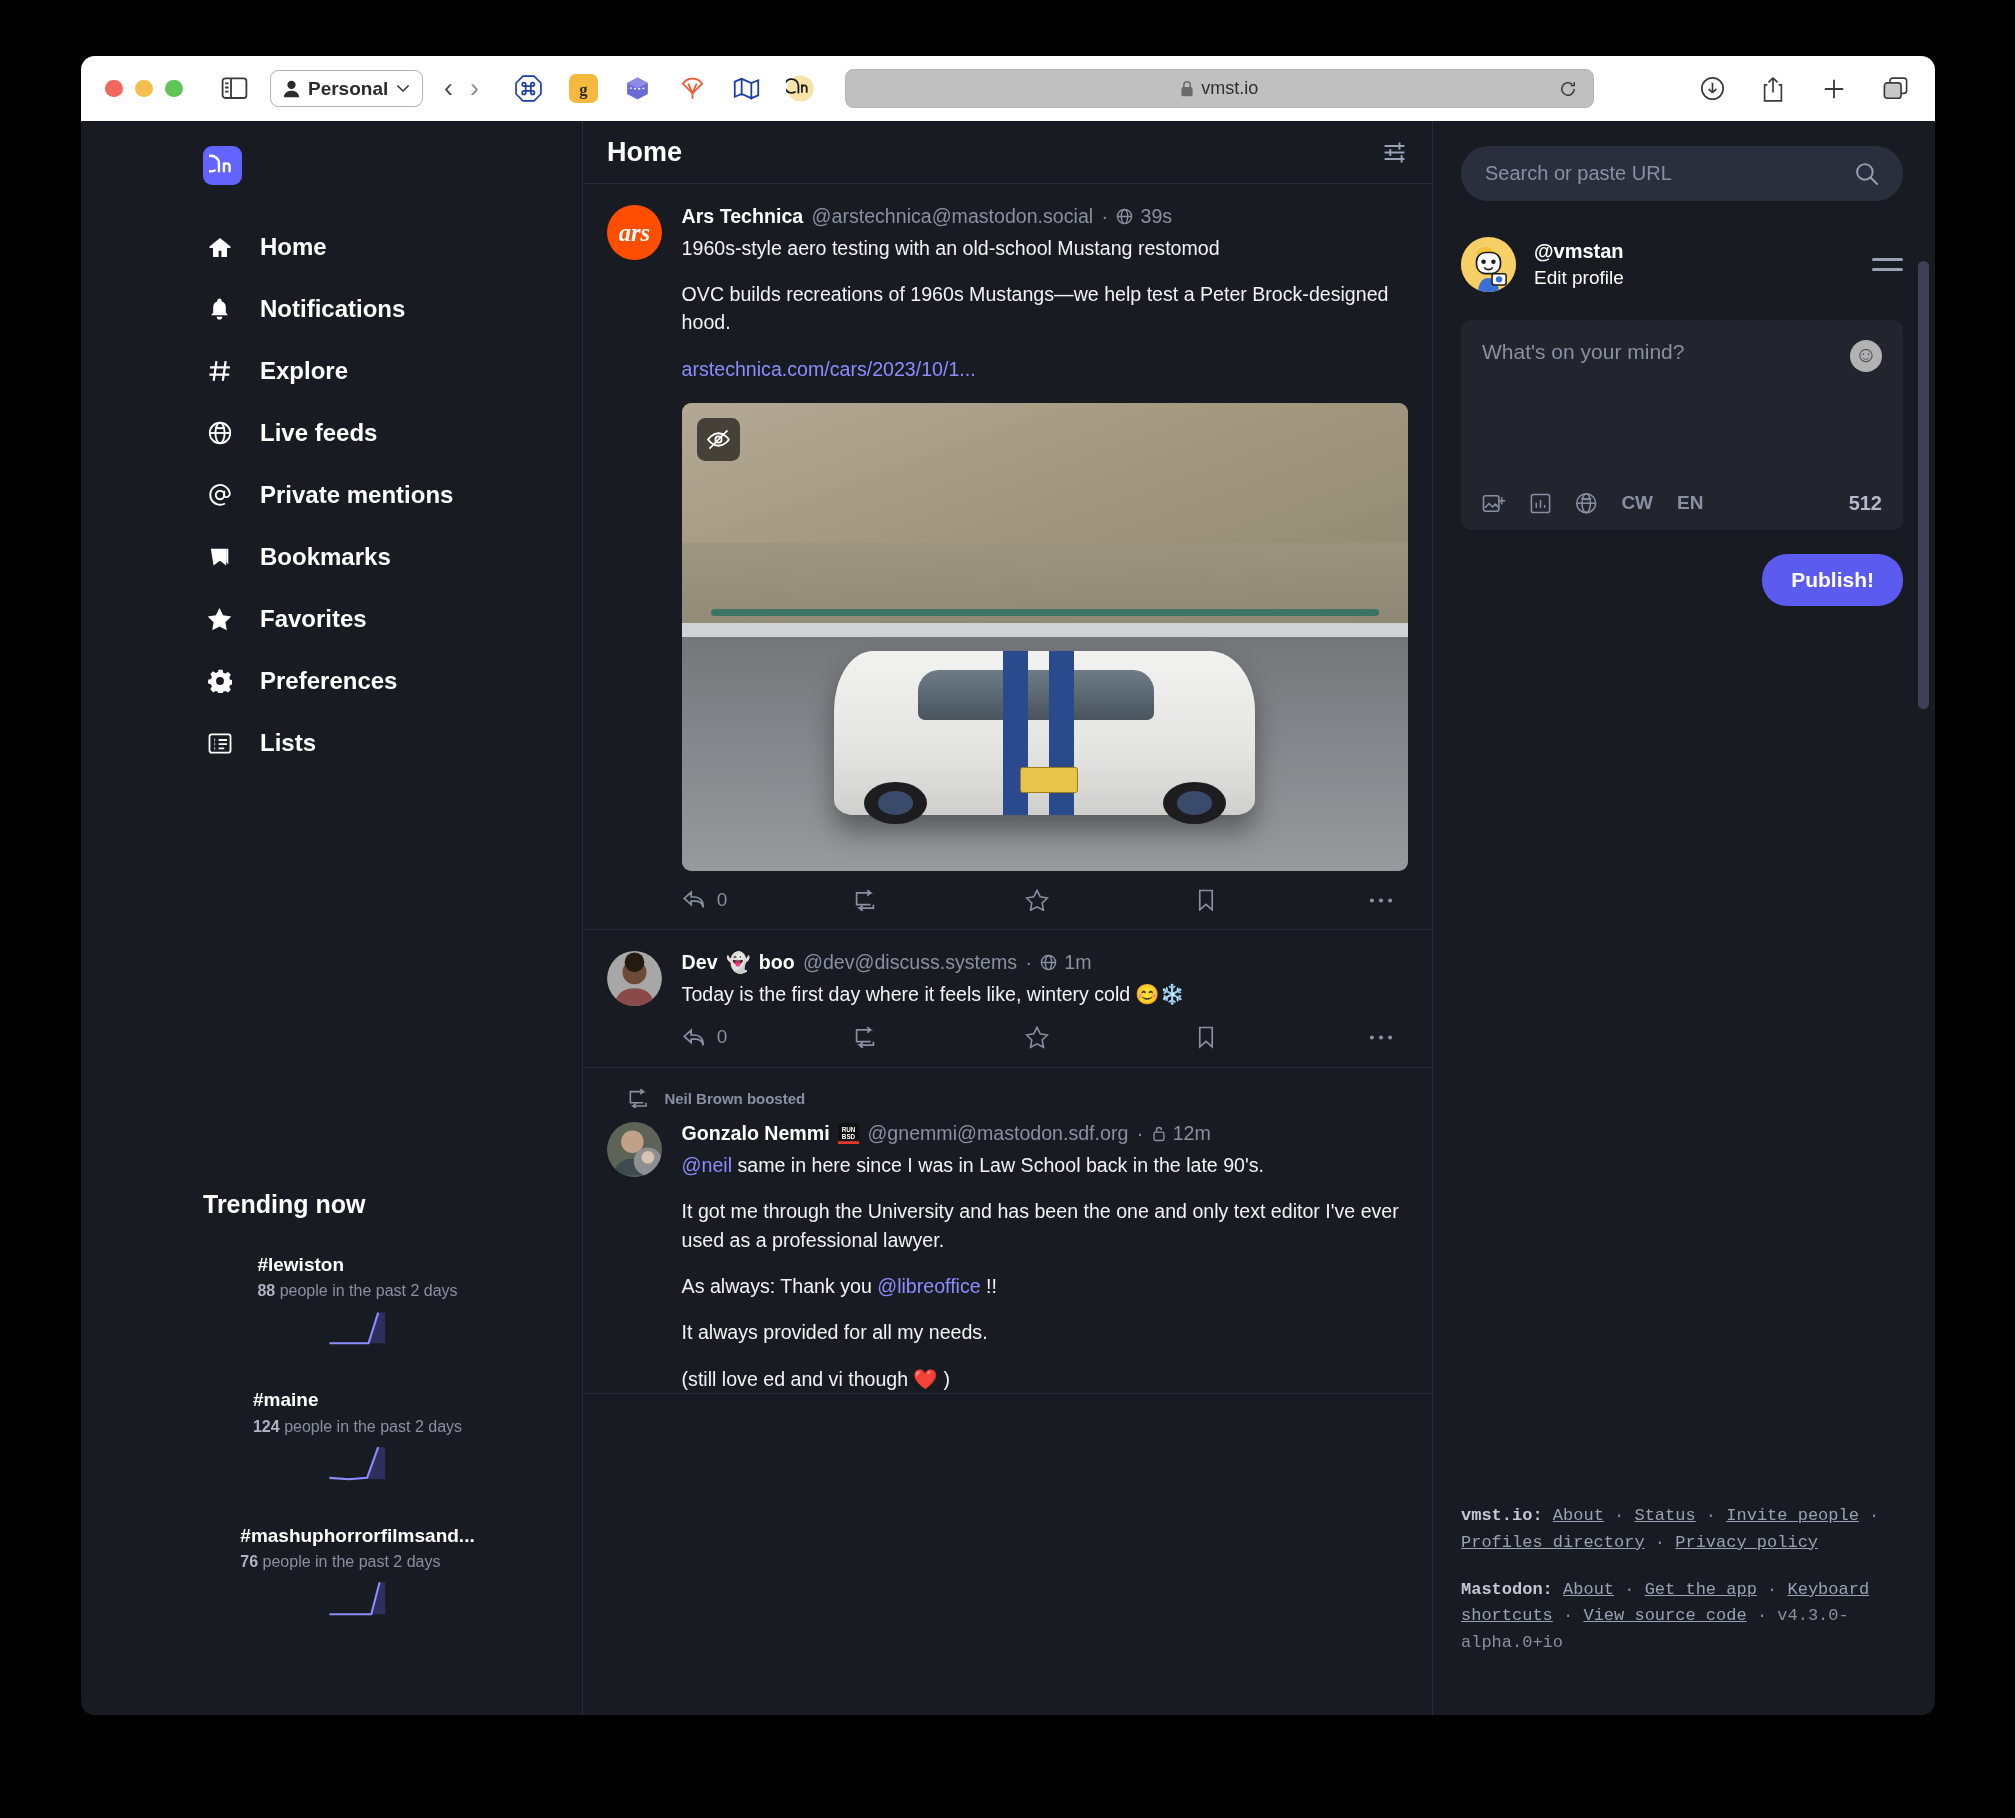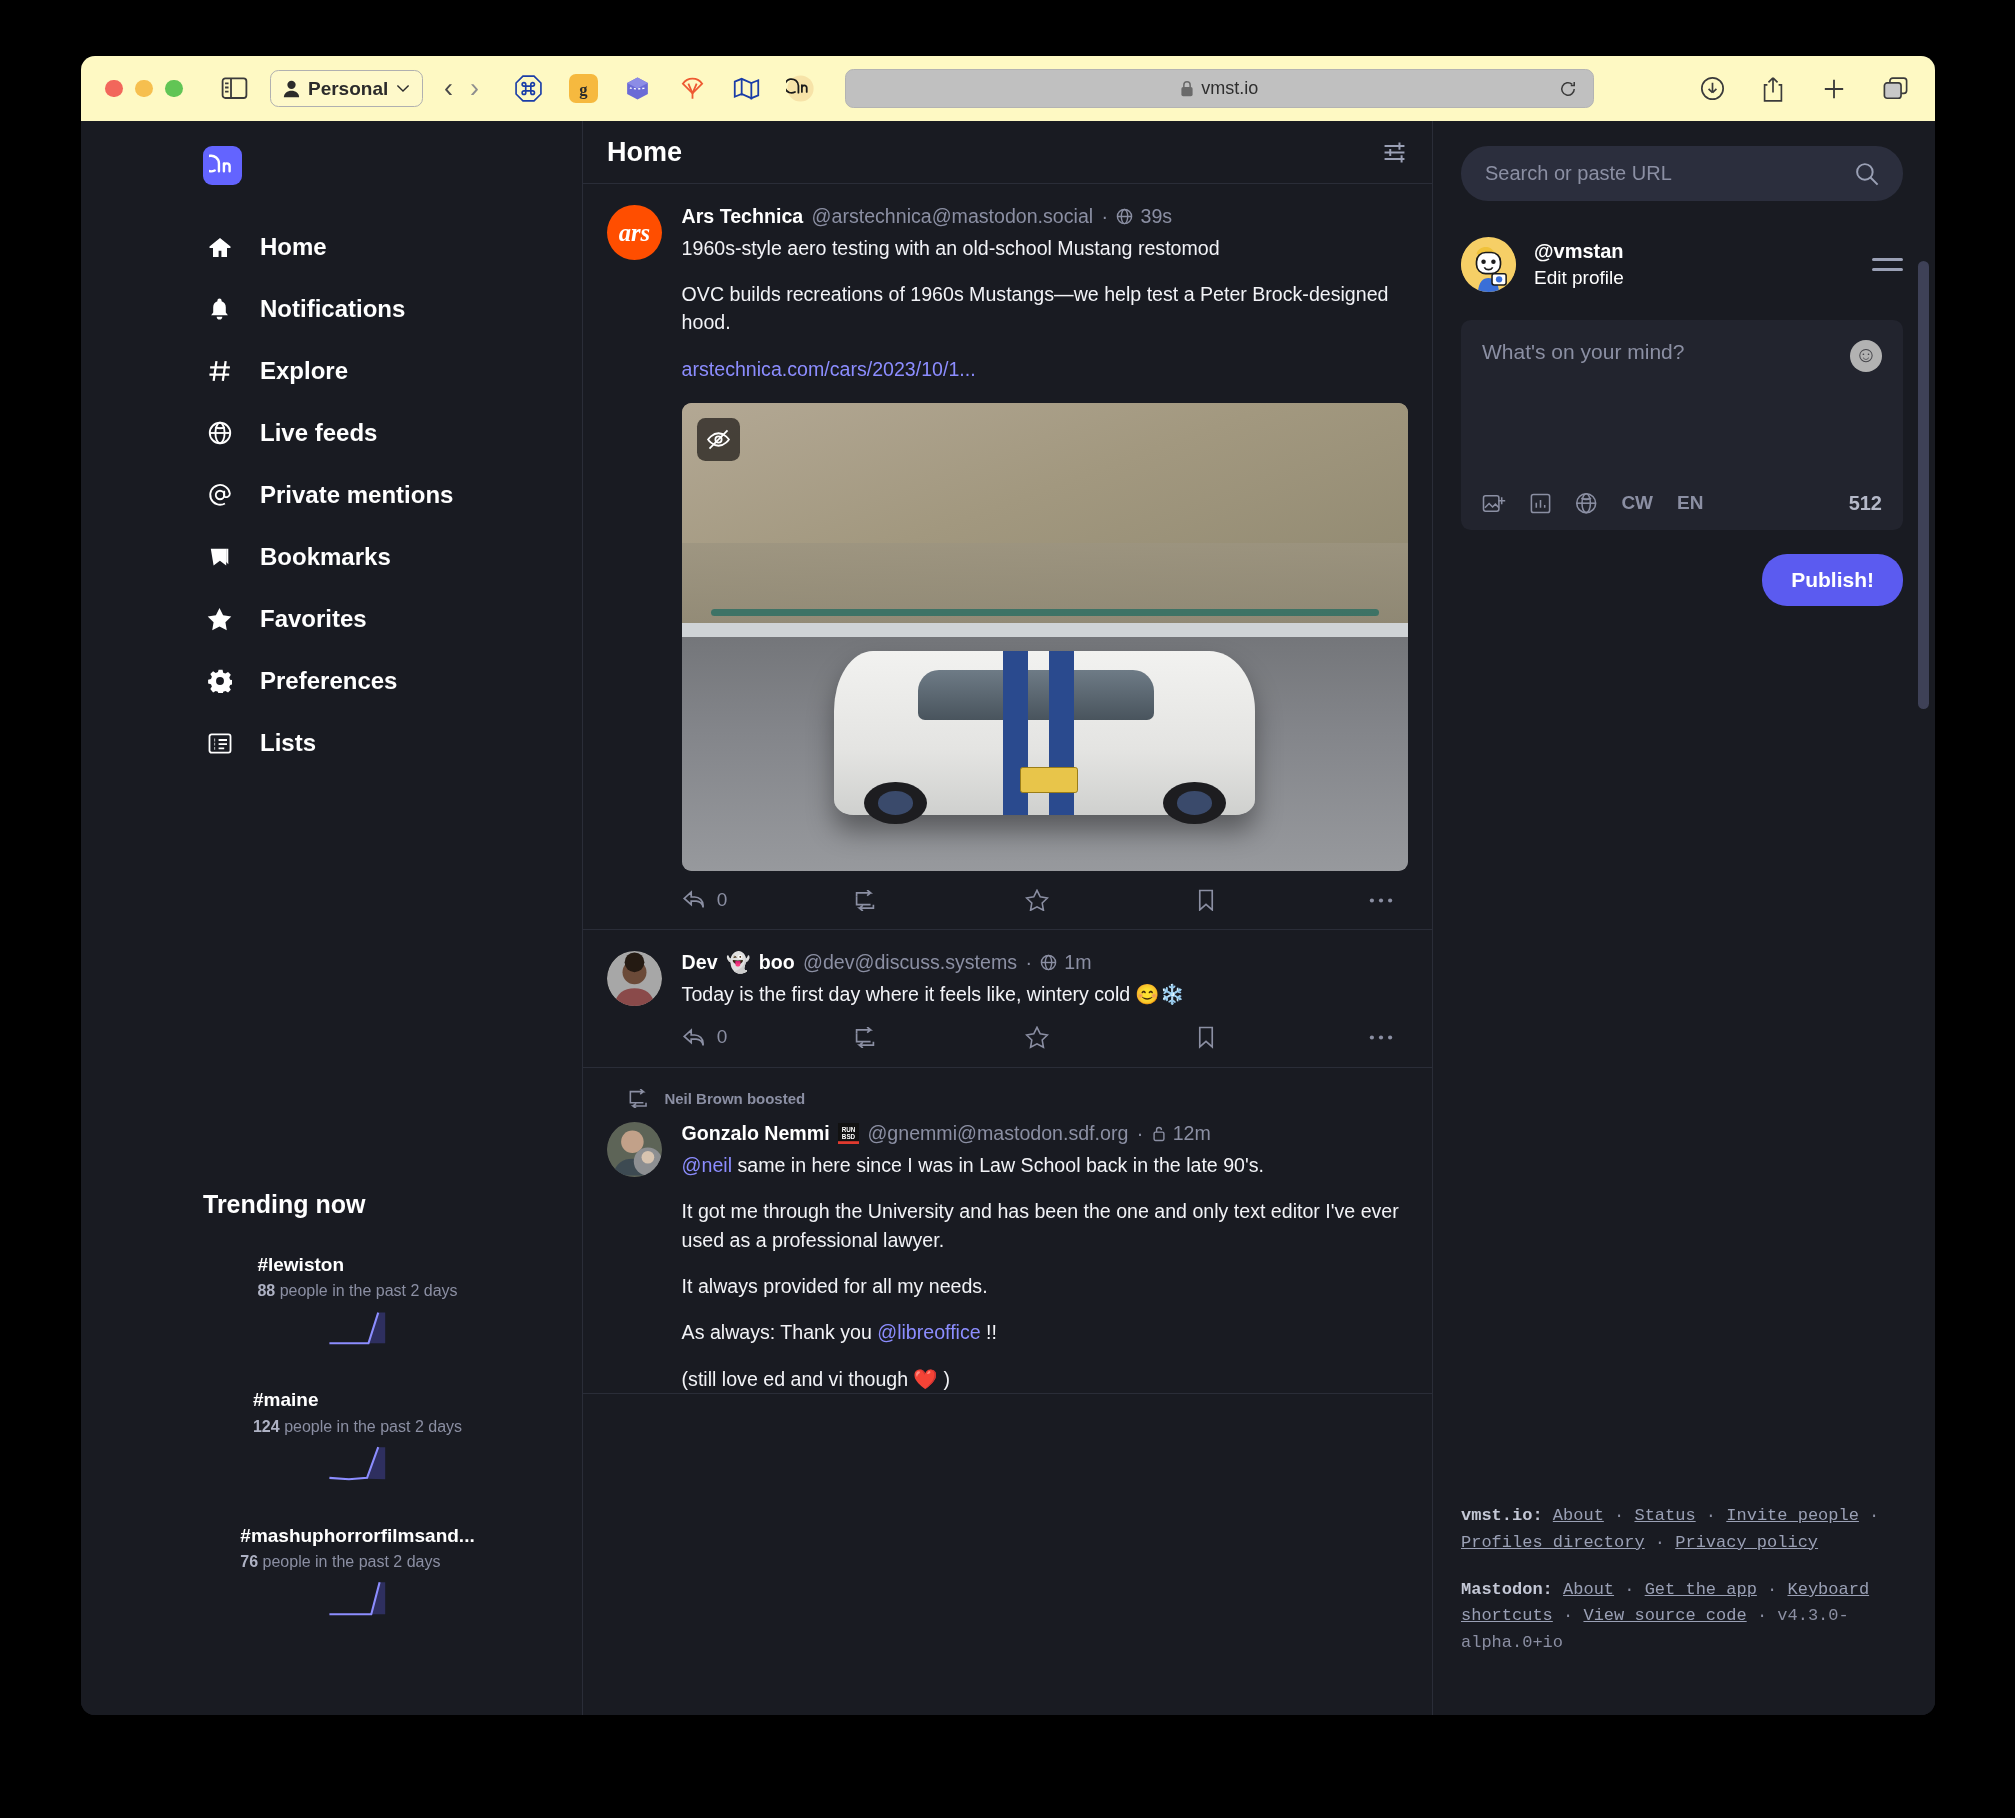--- a/index.html
+++ b/index.html
@@ -15,21 +15,21 @@
     width: 1854px; height: 1659px;
     border-radius: 14px;
     overflow: hidden;
     background: #191b22;
     box-shadow: 0 14px 49px rgba(0,0,0,.8);
   }
 
   
   .chrome {
     height: 65px;
-    background: #fef9c3;
+    background: #ffffff;
     display: flex;
     align-items: center;
     padding: 0 24px;
     gap: 0;
     position: relative;
   }
   .traffic { display: flex; gap: 12.6px; align-items: center; margin-right: 36px; }
   .dot { width: 17.5px; height: 17.5px; border-radius: 50%; }
   .dot.red { background: #f2675b; }
   .dot.yellow { background: #f6bf4f; }
@@ -773,22 +773,22 @@
                 <svg width="14" height="17" viewBox="0 0 20 24" fill="none" stroke="#8b8fa3" stroke-width="2">
                     <rect x="3" y="10" width="14" height="12" rx="2"></rect>
                     <path d="M6.5 10V7a3.5 3.5 0 0 1 7 0"></path>
                   </svg>
                 <span>12m</span>
               </span>
             </div>
             <div class="post-text">
               <p><a class="link" href="#">@neil</a><span> same in here since I was in Law School back in the late 90's.</span></p>
               <p>It got me through the University and has been the one and only text editor I've ever used as a professional lawyer.</p>
+              <p><span>As always: Thank you </span><a class="link" href="#">@libreoffice</a><span> !!</span></p>
               <p>It always provided for all my needs.</p>
-              <p><span>As always: Thank you </span><a class="link" href="#">@libreoffice</a><span> !!</span></p>
               <p>(still love ed and vi though ❤️ )</p>
             </div>
           </div>
         </div>
       </div>
     </div>
 
     <div class="rightcol">
       <div class="search">
         <span class="ph">Search or paste URL</span>

